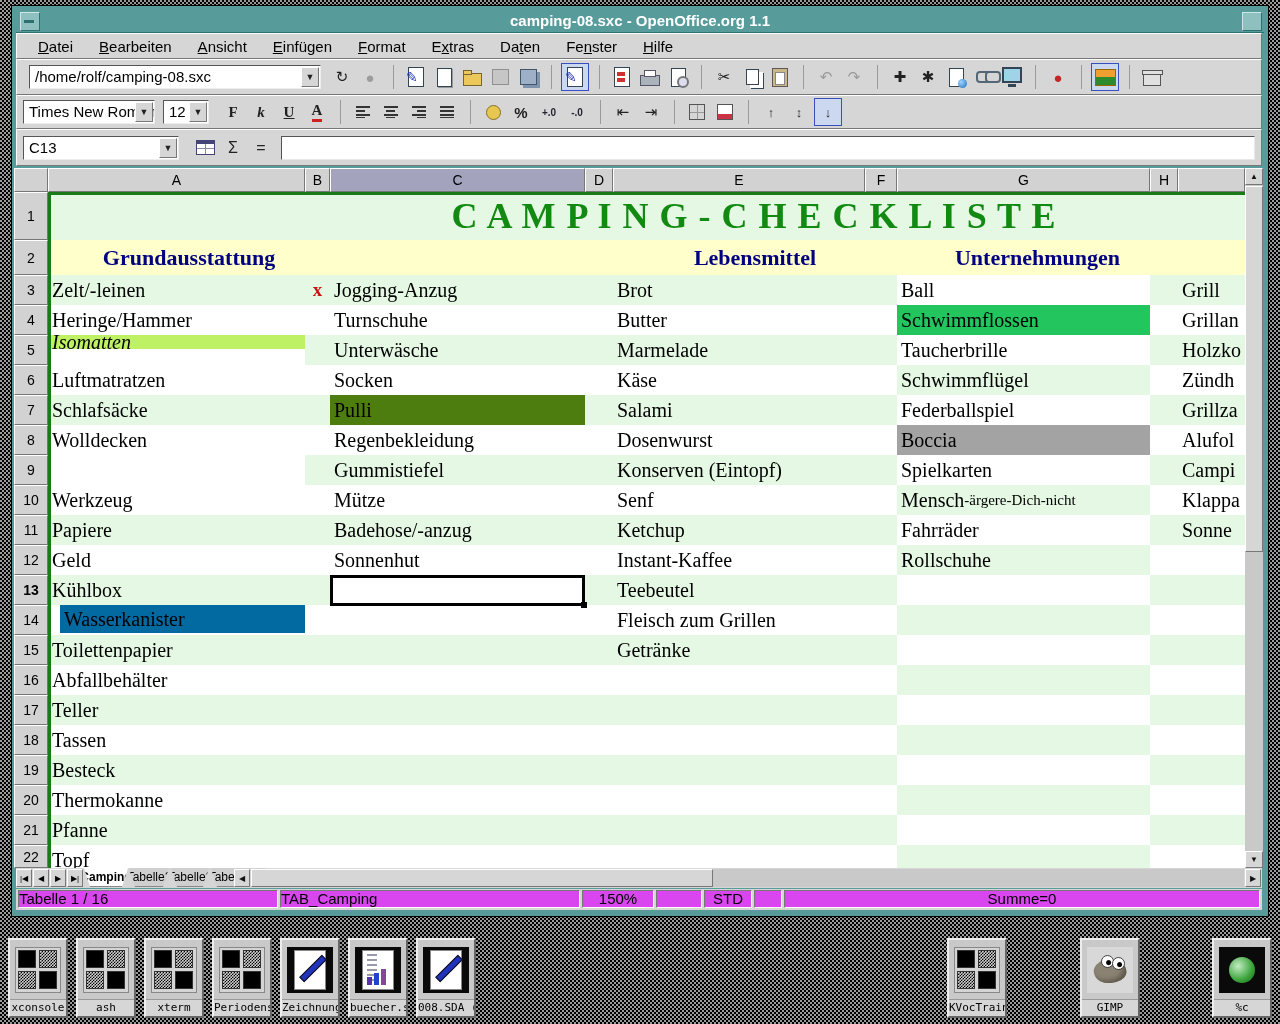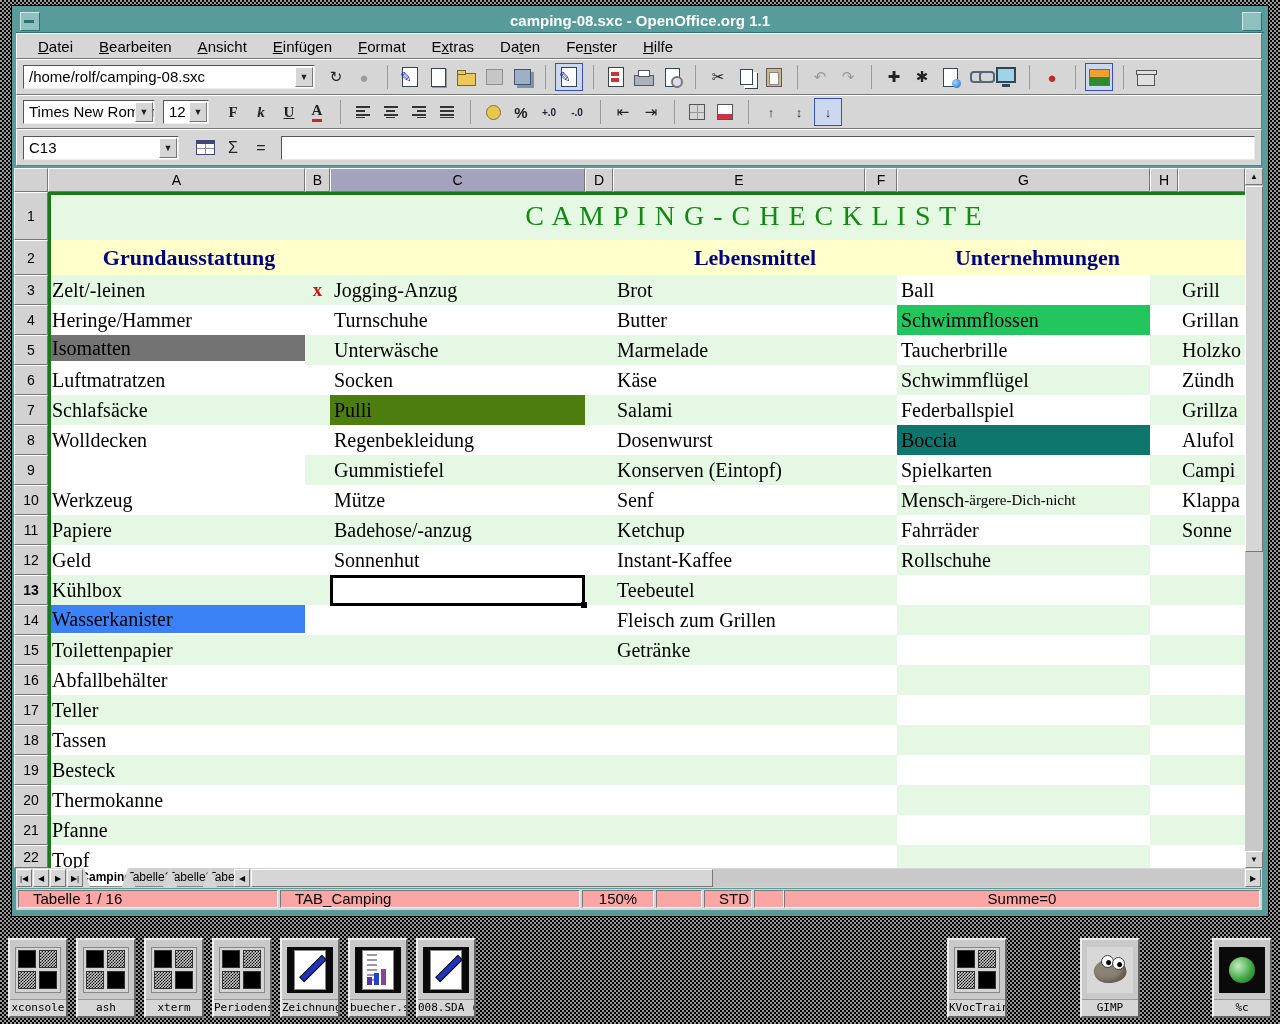--- a/index.html
+++ b/index.html
@@ -14,21 +14,21 @@
   
   #win{left:12px;top:6px;width:1256px;height:910px;background:#579b9b;outline:1px solid #000}
   #titlebar{left:4px;top:4px;width:1248px;height:22px;background:#579b9b;border-bottom:1px solid #2e6f6f;
     color:#fff;font-weight:bold;font-size:15px;text-align:center;line-height:22px}
   .tb-btn{top:6px;width:18px;height:17px;background:#8fc0c0;border:1px solid;border-color:#cfe6e6 #2e6f6f #2e6f6f #cfe6e6}
   .tb-btn .dash{position:absolute;left:3px;top:7px;width:10px;height:3px;background:#2e6f6f}
   #menubar{left:4px;top:27px;width:1246px;height:26px;background:#d6d6d6;border:1px solid;border-color:#fff #777 #777 #fff;
     display:flex;align-items:center;padding-left:8px;box-sizing:border-box}
   .menu-item{padding:0 13px;font-size:15px;color:#000;white-space:nowrap}
   #funcbar{left:4px;top:53px;width:1246px;height:36px;background:#d6d6d6;border:1px solid;border-color:#fff #777 #777 #fff;
-    display:flex;align-items:center;padding-left:6px;box-sizing:border-box}
+    display:flex;align-items:center;padding-left:12px;box-sizing:border-box}
   #fmtbar{left:4px;top:89px;width:1246px;height:34px;background:#d6d6d6;border:1px solid;border-color:#fff #777 #777 #fff;
     display:flex;align-items:center;padding-left:6px;box-sizing:border-box}
   #fxbar{left:4px;top:123px;width:1246px;height:37px;background:#d6d6d6;border:1px solid;border-color:#fff #777 #777 #fff;
     display:flex;align-items:center;padding-left:6px;box-sizing:border-box}
   .combo{position:relative;height:24px;background:#fff;border:1px solid;border-color:#555 #eee #eee #555;
     font-size:15px;line-height:22px;padding-left:5px;white-space:nowrap;overflow:hidden;box-sizing:border-box}
   .combo .arrow{position:absolute;right:1px;top:1px;bottom:1px;width:16px;background:#d6d6d6;
     border:1px solid;border-color:#fff #777 #777 #fff;font-size:9px;line-height:18px;text-align:center;color:#222}
   .tbtn{position:relative;width:26px;height:26px;margin:0 1px;display:inline-flex;align-items:center;justify-content:center;
     font-size:15px;color:#222;flex:none}
@@ -82,41 +82,41 @@
     font-size:14px;color:#000;display:flex;align-items:center;justify-content:center;overflow:hidden}
   .hdrbtn.hl{background:#a3a3bd}
   .hdrbtn.bold{font-weight:bold}
   #grid{left:48px;top:192px;width:1197px;height:676px;overflow:hidden;background:#fff}
   .cell{position:absolute;box-sizing:border-box;font-family:"Liberation Serif",serif;font-size:20px;color:#000;
     white-space:nowrap;overflow:hidden;padding-left:4px;display:flex;align-items:center}
   .cell.mark{color:#cc1111;font-weight:bold;justify-content:center;padding-left:0;font-size:19px}
   .gsmall{font-size:15px}
   .cat{position:absolute;font-family:"Liberation Serif",serif;font-weight:bold;font-size:22px;color:#000080;
     display:flex;align-items:center;justify-content:center;box-sizing:border-box}
-  #sheet-title{position:absolute;font-family:"Liberation Serif",serif;font-weight:normal;font-size:28px;color:#128a12;
+  #sheet-title{position:absolute;font-family:"Liberation Serif",serif;font-weight:bold;font-size:36px;color:#128a12;
     display:flex;align-items:center;justify-content:center;letter-spacing:1px;white-space:nowrap}
   .gline{position:absolute;background:#1a7a1a}
   #cursor{position:absolute;border:3px solid #000;background:#fff;box-sizing:border-box}
   #cursor::after{content:"";position:absolute;right:-5px;bottom:-5px;width:6px;height:6px;background:#000}
   
   .sb{position:absolute;background:#c9c9c9}
   .sb-btn{position:absolute;background:#d6d6d6;border:1px solid;border-color:#fff #777 #777 #fff;box-sizing:border-box;
     font-size:8px;display:flex;align-items:center;justify-content:center;color:#111}
   .sb-thumb{position:absolute;background:#d6d6d6;border:1px solid;border-color:#fff #777 #777 #fff;box-sizing:border-box}
   
   #tabbar{left:4px;top:864px;width:1246px;height:21px;background:#d6d6d6;box-sizing:border-box}
   .navbtn{position:absolute;top:1px;width:16px;height:18px;background:#d6d6d6;border:1px solid;border-color:#fff #777 #777 #fff;
     box-sizing:border-box;font-size:8px;display:flex;align-items:center;justify-content:center}
   .sheettab{position:absolute;top:0;height:19px;background:#cfcfcf;clip-path:polygon(0 0,100% 0,calc(100% - 6px) 100%,6px 100%);
     font-size:12px;display:flex;align-items:center;justify-content:center;overflow:hidden;border-bottom:1px solid #888;box-sizing:border-box}
   .sheettab.active{background:#fff;font-weight:bold}
   
   #statusbar{left:4px;top:885px;width:1246px;height:21px;background:#d6d6d6;box-sizing:border-box}
-  .stfield{position:absolute;top:1px;height:18px;background:#fca5a5;border:1px solid;border-color:#777 #fff #fff #777;
-    box-sizing:border-box;font-size:15px;line-height:16px;padding:0 14px;overflow:hidden;white-space:nowrap;color:#000}
+  .stfield{position:absolute;top:1px;height:18px;background:#d946ef;border:1px solid;border-color:#777 #fff #fff #777;
+    box-sizing:border-box;font-size:15px;line-height:16px;padding:0 0;overflow:hidden;white-space:nowrap;color:#000}
   .stfield.center{text-align:center}
   
   .tile{position:absolute;width:60px;height:80px;background:#c9c9c9;border:2px solid;border-color:#eee #666 #666 #eee;
     box-sizing:border-box;display:flex;flex-direction:column;align-items:center}
   .tile .icn{flex:1;display:flex;align-items:center;justify-content:center;width:100%}
   .tile .lbl{height:16px;width:100%;background:#d6d6d6;border-top:1px solid #999;font-family:"DejaVu Sans Mono",monospace;
     font-size:11px;line-height:15px;text-align:center;overflow:hidden;white-space:nowrap;color:#000}
   .panes{position:relative;width:44px;height:44px;background:#d4d4d4;border:1px solid #888}
   .panes span{position:absolute;width:18px;height:18px;border:1px solid #333;box-sizing:border-box}
   .panes .tl{left:2px;top:2px}.panes .tr{left:23px;top:2px}.panes .bl{left:2px;top:23px}.panes .br{left:23px;top:23px}
@@ -409,21 +409,21 @@
       <div class="cell" style="position: absolute; left: 1130px; top: 83px; width: 67px; height: 30px; background: rgb(228, 248, 228);">Grill</div>
       <div class="cell" style="position: absolute; left: 0px; top: 113px; width: 257px; height: 30px; background: rgb(255, 255, 255);">Heringe/Hammer</div>
       <div class="cell" style="position: absolute; left: 257px; top: 113px; width: 25px; height: 30px; background: rgb(255, 255, 255);"></div>
       <div class="cell" style="position: absolute; left: 282px; top: 113px; width: 255px; height: 30px; background: rgb(255, 255, 255);">Turnschuhe</div>
       <div class="cell" style="position: absolute; left: 537px; top: 113px; width: 28px; height: 30px; background: rgb(255, 255, 255);"></div>
       <div class="cell" style="position: absolute; left: 565px; top: 113px; width: 252px; height: 30px; background: rgb(255, 255, 255);">Butter</div>
       <div class="cell" style="position: absolute; left: 817px; top: 113px; width: 32px; height: 30px; background: rgb(255, 255, 255);"></div>
       <div class="cell" style="position: absolute; left: 849px; top: 113px; width: 253px; height: 30px; background: #22c55e;">Schwimmflossen</div>
       <div class="cell" style="position: absolute; left: 1102px; top: 113px; width: 28px; height: 30px; background: rgb(255, 255, 255);"></div>
       <div class="cell" style="position: absolute; left: 1130px; top: 113px; width: 67px; height: 30px; background: rgb(255, 255, 255);">Grillan</div>
-      <div class="cell" style="position: absolute; left: 0px; top: 143px; width: 257px; height: 26px; background: #737373;">Isomatten</div>
+      <div class="cell" style="position: absolute; left: 0px; top: 143px; width: 257px; height: 14px; background: #bef264; font-style: italic;">Isomatten</div>
       <div class="cell" style="position: absolute; left: 257px; top: 143px; width: 25px; height: 30px; background: rgb(228, 248, 228);"></div>
       <div class="cell" style="position: absolute; left: 282px; top: 143px; width: 255px; height: 30px; background: rgb(228, 248, 228);">Unterwäsche</div>
       <div class="cell" style="position: absolute; left: 537px; top: 143px; width: 28px; height: 30px; background: rgb(228, 248, 228);"></div>
       <div class="cell" style="position: absolute; left: 565px; top: 143px; width: 252px; height: 30px; background: rgb(228, 248, 228);">Marmelade</div>
       <div class="cell" style="position: absolute; left: 817px; top: 143px; width: 32px; height: 30px; background: rgb(228, 248, 228);"></div>
       <div class="cell" style="position: absolute; left: 849px; top: 143px; width: 253px; height: 30px; background: rgb(255, 255, 255);">Taucherbrille</div>
       <div class="cell" style="position: absolute; left: 1102px; top: 143px; width: 28px; height: 30px; background: rgb(228, 248, 228);"></div>
       <div class="cell" style="position: absolute; left: 1130px; top: 143px; width: 67px; height: 30px; background: rgb(228, 248, 228);">Holzko</div>
       <div class="cell" style="position: absolute; left: 0px; top: 173px; width: 257px; height: 30px; background: rgb(255, 255, 255);">Luftmatratzen</div>
       <div class="cell" style="position: absolute; left: 257px; top: 173px; width: 25px; height: 30px; background: rgb(255, 255, 255);"></div>
@@ -442,21 +442,21 @@
       <div class="cell" style="position: absolute; left: 817px; top: 203px; width: 32px; height: 30px; background: rgb(228, 248, 228);"></div>
       <div class="cell" style="position: absolute; left: 849px; top: 203px; width: 253px; height: 30px; background: rgb(255, 255, 255);">Federballspiel</div>
       <div class="cell" style="position: absolute; left: 1102px; top: 203px; width: 28px; height: 30px; background: rgb(228, 248, 228);"></div>
       <div class="cell" style="position: absolute; left: 1130px; top: 203px; width: 67px; height: 30px; background: rgb(228, 248, 228);">Grillza</div>
       <div class="cell" style="position: absolute; left: 0px; top: 233px; width: 257px; height: 30px; background: rgb(255, 255, 255);">Wolldecken</div>
       <div class="cell" style="position: absolute; left: 257px; top: 233px; width: 25px; height: 30px; background: rgb(255, 255, 255);"></div>
       <div class="cell" style="position: absolute; left: 282px; top: 233px; width: 255px; height: 30px; background: rgb(255, 255, 255);">Regenbekleidung</div>
       <div class="cell" style="position: absolute; left: 537px; top: 233px; width: 28px; height: 30px; background: rgb(255, 255, 255);"></div>
       <div class="cell" style="position: absolute; left: 565px; top: 233px; width: 252px; height: 30px; background: rgb(255, 255, 255);">Dosenwurst</div>
       <div class="cell" style="position: absolute; left: 817px; top: 233px; width: 32px; height: 30px; background: rgb(255, 255, 255);"></div>
-      <div class="cell" style="position: absolute; left: 849px; top: 233px; width: 262px; height: 30px; background: #0f766e;">Boccia</div>
+      <div class="cell" style="position: absolute; left: 849px; top: 233px; width: 262px; height: 30px; background: #a3a3a3;">Boccia</div>
       <div class="cell" style="position: absolute; left: 1102px; top: 233px; width: 28px; height: 30px; background: rgb(255, 255, 255);"></div>
       <div class="cell" style="position: absolute; left: 1130px; top: 233px; width: 67px; height: 30px; background: rgb(255, 255, 255);">Alufol</div>
       <div class="cell" style="position: absolute; left: 257px; top: 263px; width: 25px; height: 30px; background: rgb(228, 248, 228);"></div>
       <div class="cell" style="position: absolute; left: 282px; top: 263px; width: 255px; height: 30px; background: rgb(228, 248, 228);">Gummistiefel</div>
       <div class="cell" style="position: absolute; left: 537px; top: 263px; width: 28px; height: 30px; background: rgb(228, 248, 228);"></div>
       <div class="cell" style="position: absolute; left: 565px; top: 263px; width: 252px; height: 30px; background: rgb(228, 248, 228);">Konserven (Eintopf)</div>
       <div class="cell" style="position: absolute; left: 817px; top: 263px; width: 32px; height: 30px; background: rgb(228, 248, 228);"></div>
       <div class="cell" style="position: absolute; left: 849px; top: 263px; width: 253px; height: 30px; background: rgb(255, 255, 255);">Spielkarten</div>
       <div class="cell" style="position: absolute; left: 1102px; top: 263px; width: 28px; height: 30px; background: rgb(228, 248, 228);"></div>
       <div class="cell" style="position: absolute; left: 1130px; top: 263px; width: 67px; height: 30px; background: rgb(228, 248, 228);">Campi</div>
@@ -489,21 +489,21 @@
       <div class="cell" style="position: absolute; left: 1130px; top: 353px; width: 67px; height: 30px; background: rgb(255, 255, 255);"></div>
       <div class="cell" style="position: absolute; left: 0px; top: 383px; width: 257px; height: 30px; background: rgb(228, 248, 228);">Kühlbox</div>
       <div class="cell" style="position: absolute; left: 257px; top: 383px; width: 25px; height: 30px; background: rgb(228, 248, 228);"></div>
       <div class="cell" style="position: absolute; left: 282px; top: 383px; width: 255px; height: 30px; background: rgb(228, 248, 228);"></div>
       <div class="cell" style="position: absolute; left: 537px; top: 383px; width: 28px; height: 30px; background: rgb(228, 248, 228);"></div>
       <div class="cell" style="position: absolute; left: 565px; top: 383px; width: 252px; height: 30px; background: rgb(228, 248, 228);">Teebeutel</div>
       <div class="cell" style="position: absolute; left: 817px; top: 383px; width: 32px; height: 30px; background: rgb(228, 248, 228);"></div>
       <div class="cell" style="position: absolute; left: 849px; top: 383px; width: 253px; height: 30px; background: rgb(255, 255, 255);"></div>
       <div class="cell" style="position: absolute; left: 1102px; top: 383px; width: 28px; height: 30px; background: rgb(228, 248, 228);"></div>
       <div class="cell" style="position: absolute; left: 1130px; top: 383px; width: 67px; height: 30px; background: rgb(228, 248, 228);"></div>
-      <div class="cell" style="position: absolute; left: 0px; top: 413px; width: 257px; height: 28px; background: #3b82f6;">Wasserkanister</div>
+      <div class="cell" style="position: absolute; left: 12px; top: 413px; width: 257px; height: 28px; background: #0369a1;">Wasserkanister</div>
       <div class="cell" style="position: absolute; left: 257px; top: 413px; width: 25px; height: 30px; background: rgb(255, 255, 255);"></div>
       <div class="cell" style="position: absolute; left: 282px; top: 413px; width: 255px; height: 30px; background: rgb(255, 255, 255);"></div>
       <div class="cell" style="position: absolute; left: 537px; top: 413px; width: 28px; height: 30px; background: rgb(255, 255, 255);"></div>
       <div class="cell" style="position: absolute; left: 565px; top: 413px; width: 252px; height: 30px; background: rgb(255, 255, 255);">Fleisch zum Grillen</div>
       <div class="cell" style="position: absolute; left: 817px; top: 413px; width: 32px; height: 30px; background: rgb(255, 255, 255);"></div>
       <div class="cell" style="position: absolute; left: 849px; top: 413px; width: 253px; height: 30px; background: rgb(228, 248, 228);"></div>
       <div class="cell" style="position: absolute; left: 1102px; top: 413px; width: 28px; height: 30px; background: rgb(255, 255, 255);"></div>
       <div class="cell" style="position: absolute; left: 1130px; top: 413px; width: 67px; height: 30px; background: rgb(255, 255, 255);"></div>
       <div class="cell" style="position: absolute; left: 0px; top: 443px; width: 257px; height: 30px; background: rgb(228, 248, 228);">Toilettenpapier</div>
       <div class="cell" style="position: absolute; left: 257px; top: 443px; width: 25px; height: 30px; background: rgb(228, 248, 228);"></div>

